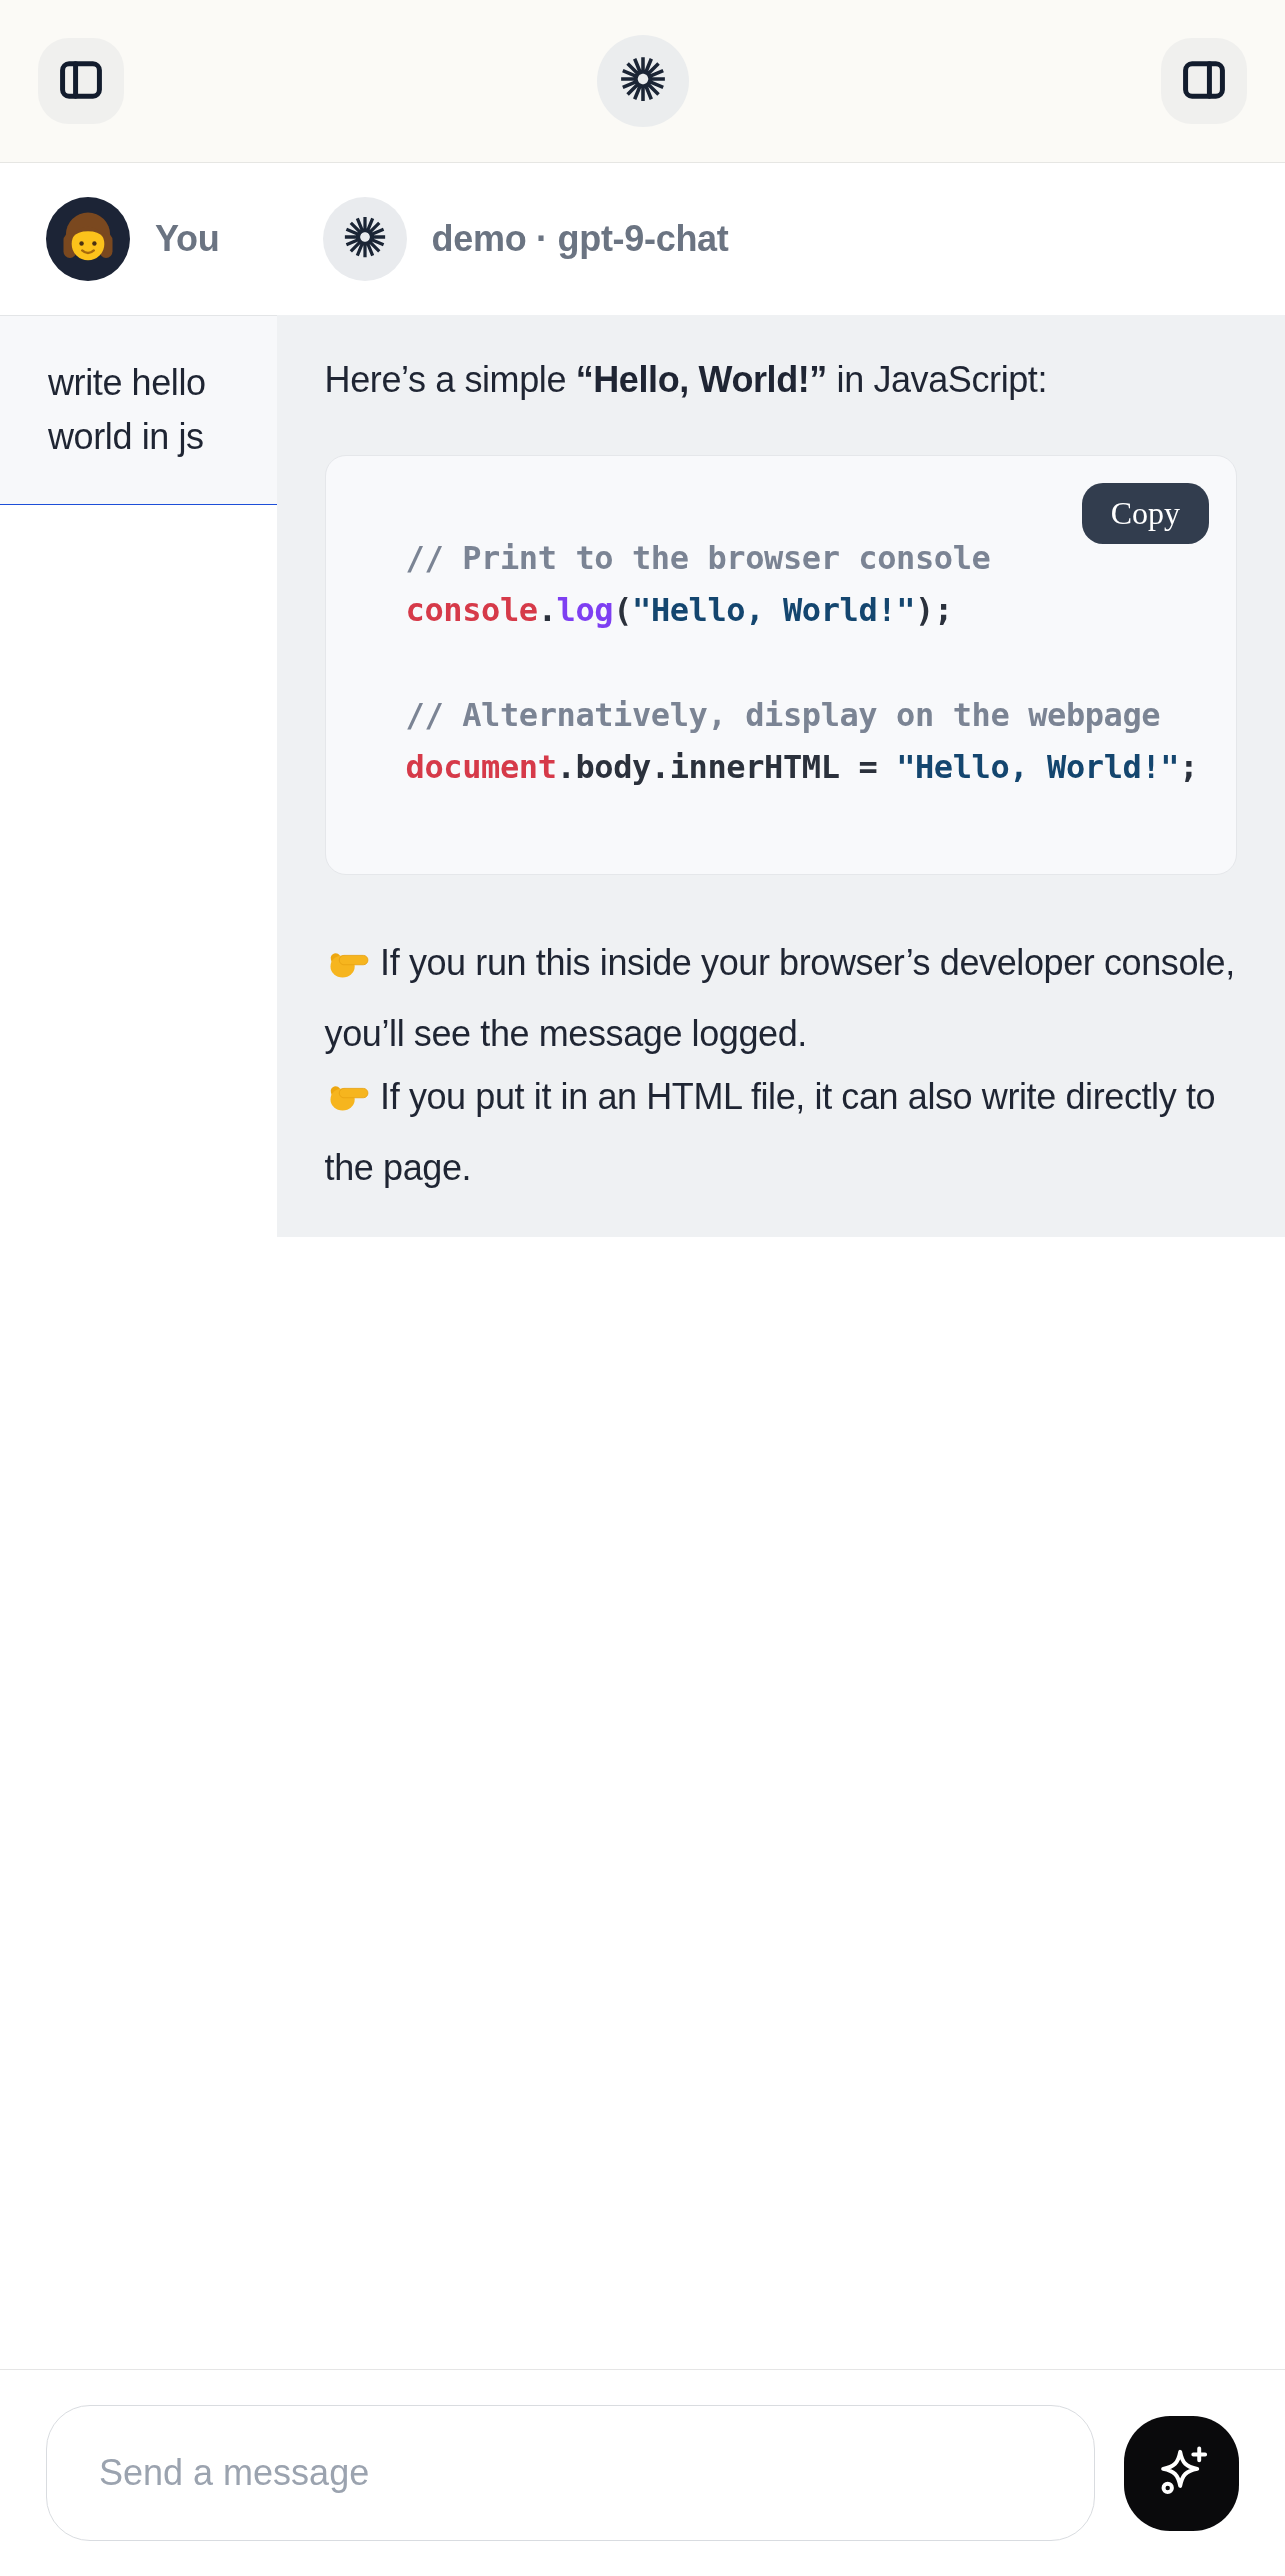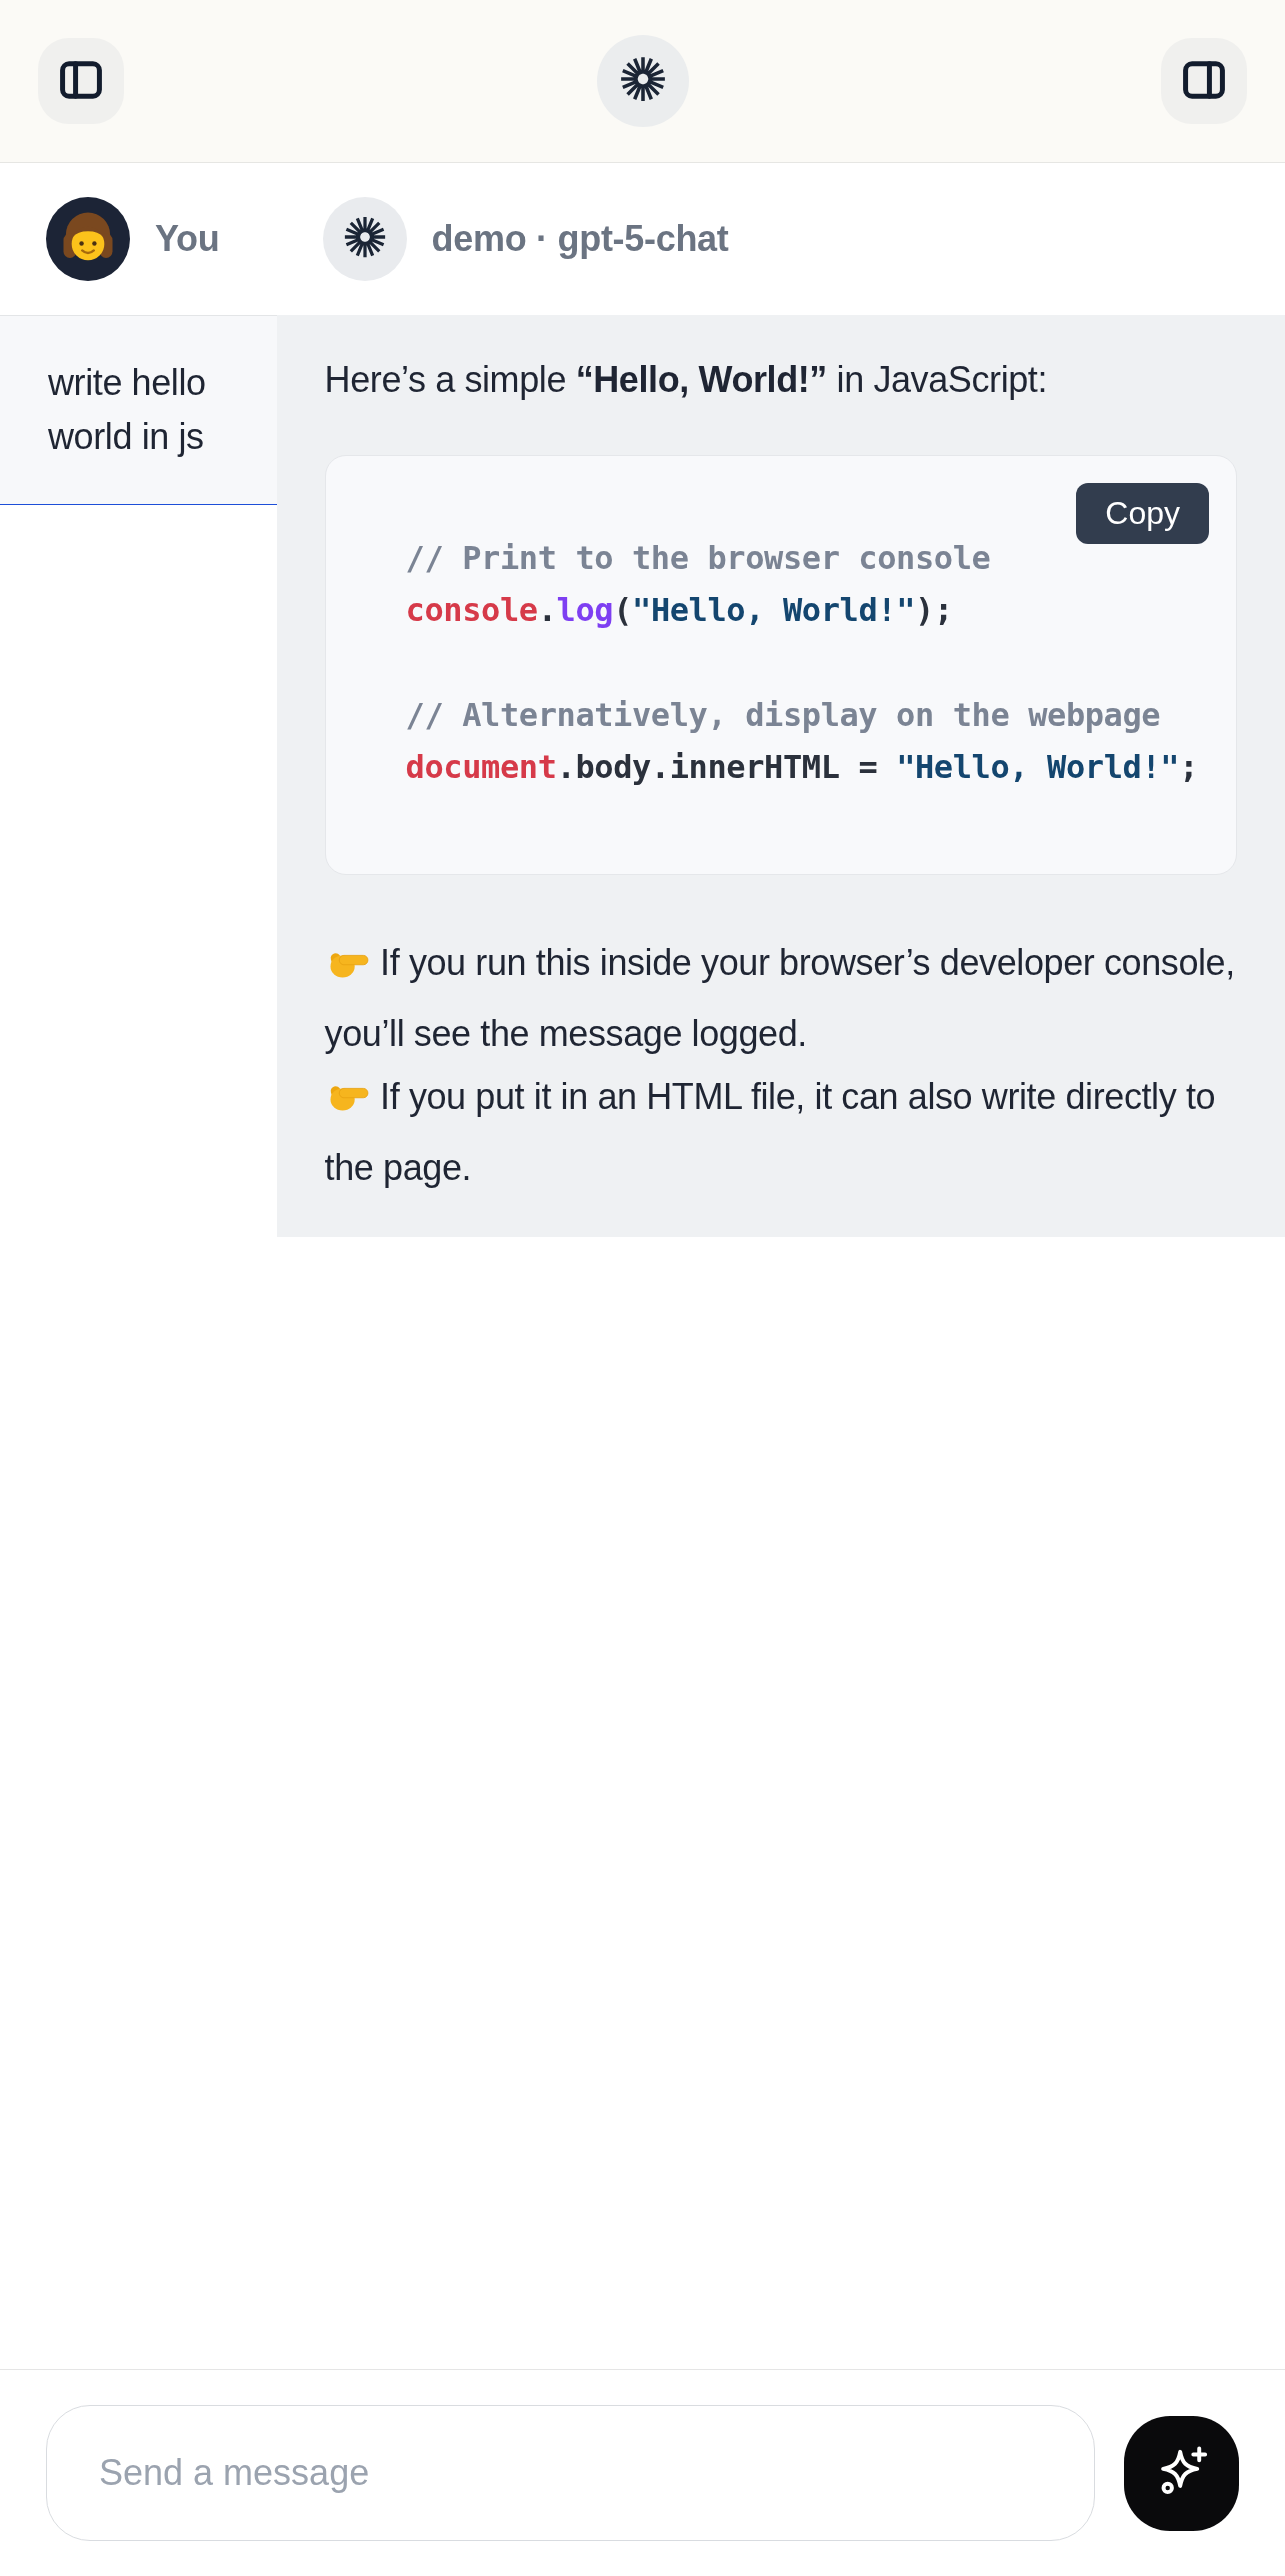--- a/index.html
+++ b/index.html
@@ -70,22 +70,22 @@
   }
   .codeblock pre {
     margin: 0; padding: 76px 38px 80px 80px;
     font-family: "DejaVu Sans Mono", monospace;
     font-size: 32px; line-height: 1.64; color: #2b313c;
     white-space: pre; overflow: hidden; font-weight: bold;
   }
   .copy {
     position: absolute; top: 27px; right: 27px;
     background: #323d4e; color: #ffffff; border: none; cursor: pointer;
-    border-radius: 12px; padding: 12.4px 29px;
-    font-family: Liberation Sans, sans-serif; font-size: 32px;
+    border-radius: 21px; padding: 12.4px 29px;
+    font-family: Liberation Serif, serif; font-size: 32px;
   }
   .tok-comment { color: #7b8494; }
   .tok-red     { color: #d63a49; }
   .tok-purple  { color: #7e3ff2; }
   .tok-string  { color: #14466f; }
   .tok-plain   { color: #2b313c; }
 
   .pt-ico { display: inline-block; vertical-align: -8.6px; margin-right: 1.9px; }
 
   .spacer { flex: 1; background: #fff; }
@@ -159,21 +159,21 @@
       <div class="user-msg">write hello world in js</div>
     </section>
 
     <section>
       <div class="turn-label">
         <div class="avatar avatar-bot">
           <span><svg viewBox="0 0 48 48" width="46" height="46" xmlns="http://www.w3.org/2000/svg">
             <path d="M29 24L45 24M28.6 25.9L43.4 32M27.5 27.5L38.9 38.9M25.9 28.6L32 43.4M24 29L24 45M22.1 28.6L16 43.4M20.5 27.5L9.2 38.9M19.4 25.9L4.6 32M19 24L3 24M19.4 22.1L4.6 16M20.5 20.5L9.2 9.2M22.1 19.4L16 4.6M24 19L24 3M25.9 19.4L32 4.6M27.5 20.5L38.9 9.2M28.6 22.1L43.4 16" stroke="#1b2535" stroke-width="3.4"></path>
           </svg></span>
         </div>
-        <span class="name">demo · gpt-5-chat</span>
+        <span class="name">demo · gpt-9-chat</span>
       </div>
 
       <div class="bot-msg">
         <p class="intro"><span>Here’s a simple </span><span class="b">“Hello, World!”</span><span> in JavaScript:</span></p>
 
         <div class="codeblock">
           <button class="copy">Copy</button>
           <pre><code><span class="tok-comment">// Print to the browser console</span>
 <span class="tok-red">console</span><span class="tok-plain">.</span><span class="tok-purple">log</span><span class="tok-plain">(</span><span class="tok-string">"Hello, World!"</span><span class="tok-plain">);</span>
 

